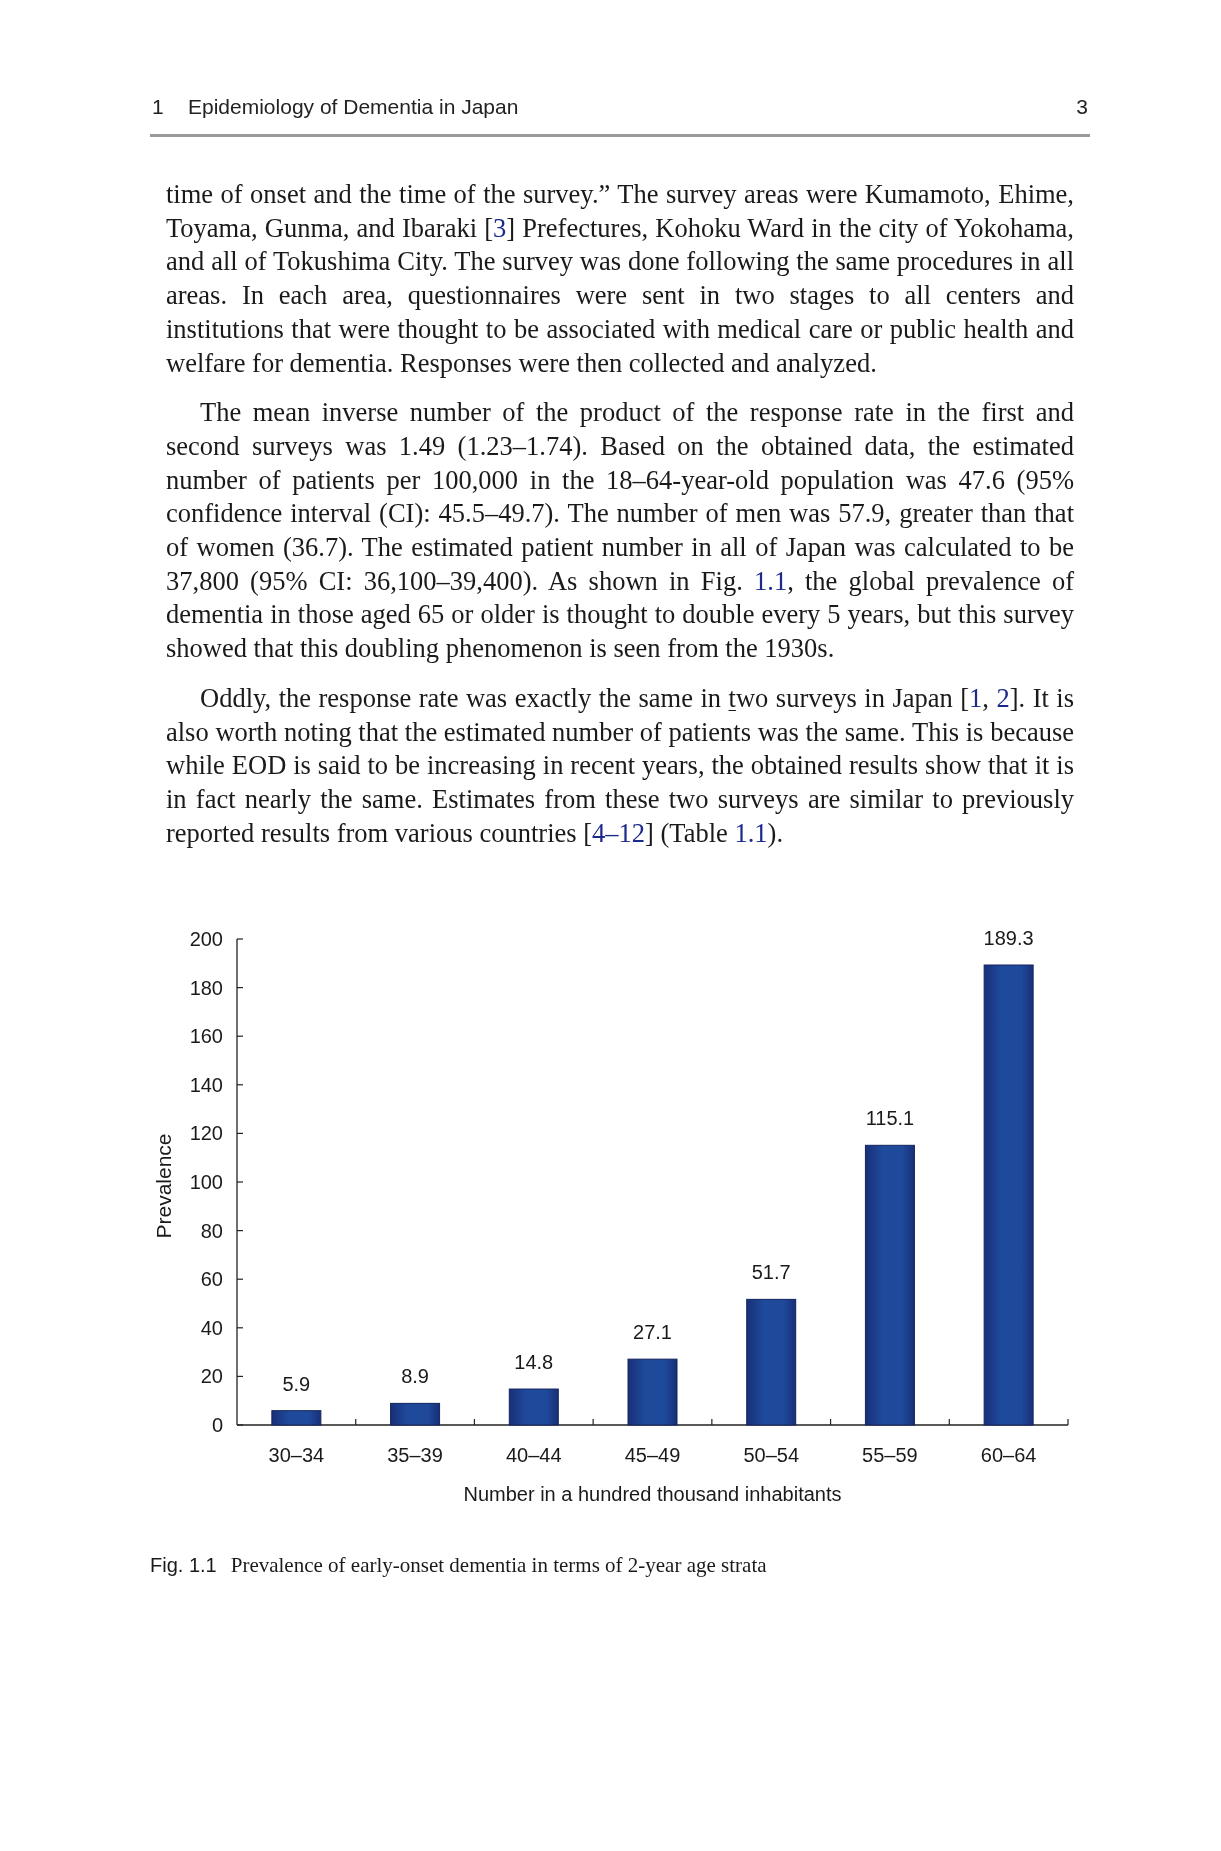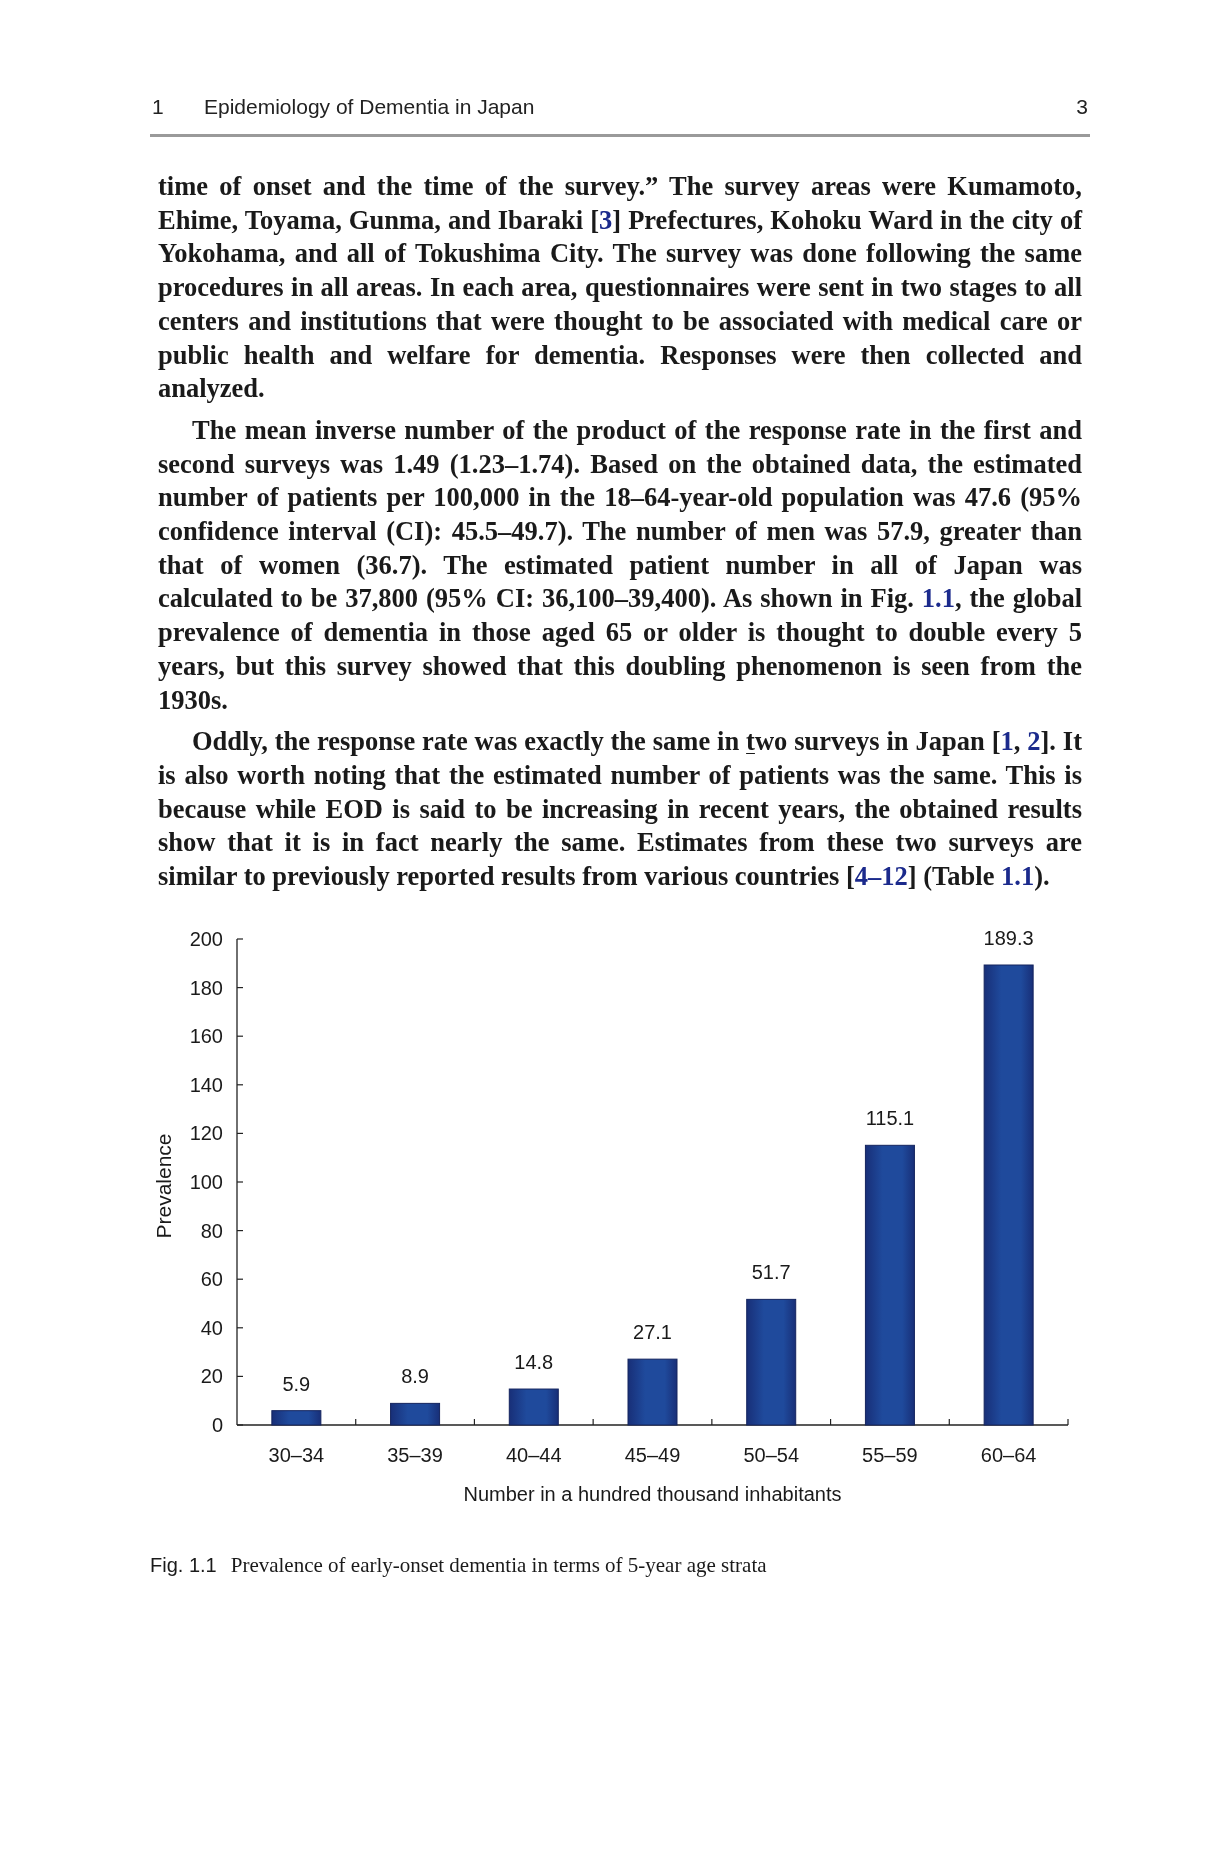--- a/index.html
+++ b/index.html
@@ -1,27 +1,27 @@
 <!DOCTYPE html>
 <html><head>
 <meta charset="utf-8">
 <style>
   html, body { margin: 0; padding: 0; background: #ffffff; }
   body { width: 1221px; height: 1851px; position: relative; overflow: hidden; color: #1a1a1a; }
   .running-head { position: absolute; left: 150px; top: 95px; width: 940px; height: 30px;
     font-family: "Liberation Sans", sans-serif; font-size: 21px; color: #222; }
   .running-head .chap-num { position: absolute; left: 2px; top: 0; }
-  .running-head .chap-title { position: absolute; left: 54px; top: 0; }
+  .running-head .chap-title { position: absolute; left: 38px; top: 0; }
   .running-head .page-num { position: absolute; right: 2px; top: 0; }
   .head-rule { position: absolute; left: 150px; top: 134px; width: 940px; height: 3px; background: #9a9a9a; }
 
   .body-text { position: absolute; left: 150px; top: 162px; width: 940px;
     font-family: "Liberation Serif", serif; font-size: 26.5px; line-height: 33.7px;
     text-align: justify; color: #1a1a1a; }
-  .body-text p { margin: 8px; font-weight: bold; }
+  .body-text p { margin: 16px; }
   .body-text p.indent { text-indent: 34px; }
   .ref { color: #1b2a8c; }
   .ul { text-decoration: underline; text-decoration-thickness: 1px; text-underline-offset: 3px; }
 
   .chart { position: absolute; left: 140px; top: 920px; width: 960px; height: 620px; }
   .chart svg { position: absolute; left: 0; top: 0; }
 
   .caption { position: absolute; left: 150px; top: 1553px; width: 940px;
     font-family: "Liberation Serif", serif; font-size: 21px; color: #1a1a1a; }
   .caption .fig-num { font-family: "Liberation Sans", sans-serif; font-weight: normal; font-size: 20px; margin-right: 14px; }
@@ -103,14 +103,14 @@
       <text x="749.9285714285714" y="205.30700000000002" text-anchor="middle" font-family="Liberation Sans, sans-serif" font-size="20" fill="#1a1a1a">115.1</text>
       <text x="749.9285714285714" y="542" text-anchor="middle" font-family="Liberation Sans, sans-serif" font-size="20" fill="#1a1a1a">55–59</text>
       <rect x="844.1428571428571" y="45.000999999999976" width="49" height="459.999" fill="url(#barGrad)" stroke="#14245e" stroke-width="1"></rect>
       <text x="868.6428571428571" y="25.000999999999976" text-anchor="middle" font-family="Liberation Sans, sans-serif" font-size="20" fill="#1a1a1a">189.3</text>
       <text x="868.6428571428571" y="542" text-anchor="middle" font-family="Liberation Sans, sans-serif" font-size="20" fill="#1a1a1a">60–64</text>
       <text x="512.5" y="581" text-anchor="middle" font-family="Liberation Sans, sans-serif" font-size="20" fill="#1a1a1a">Number in a hundred thousand inhabitants</text>
     </svg>
 </div>
 
 <div class="caption">
-  <span class="fig-num">Fig. 1.1</span><span>Prevalence of early-onset dementia in terms of 5-year age strata</span>
+  <span class="fig-num">Fig. 1.1</span><span>Prevalence of early-onset dementia in terms of 2-year age strata</span>
 </div>
 
 </body></html>

